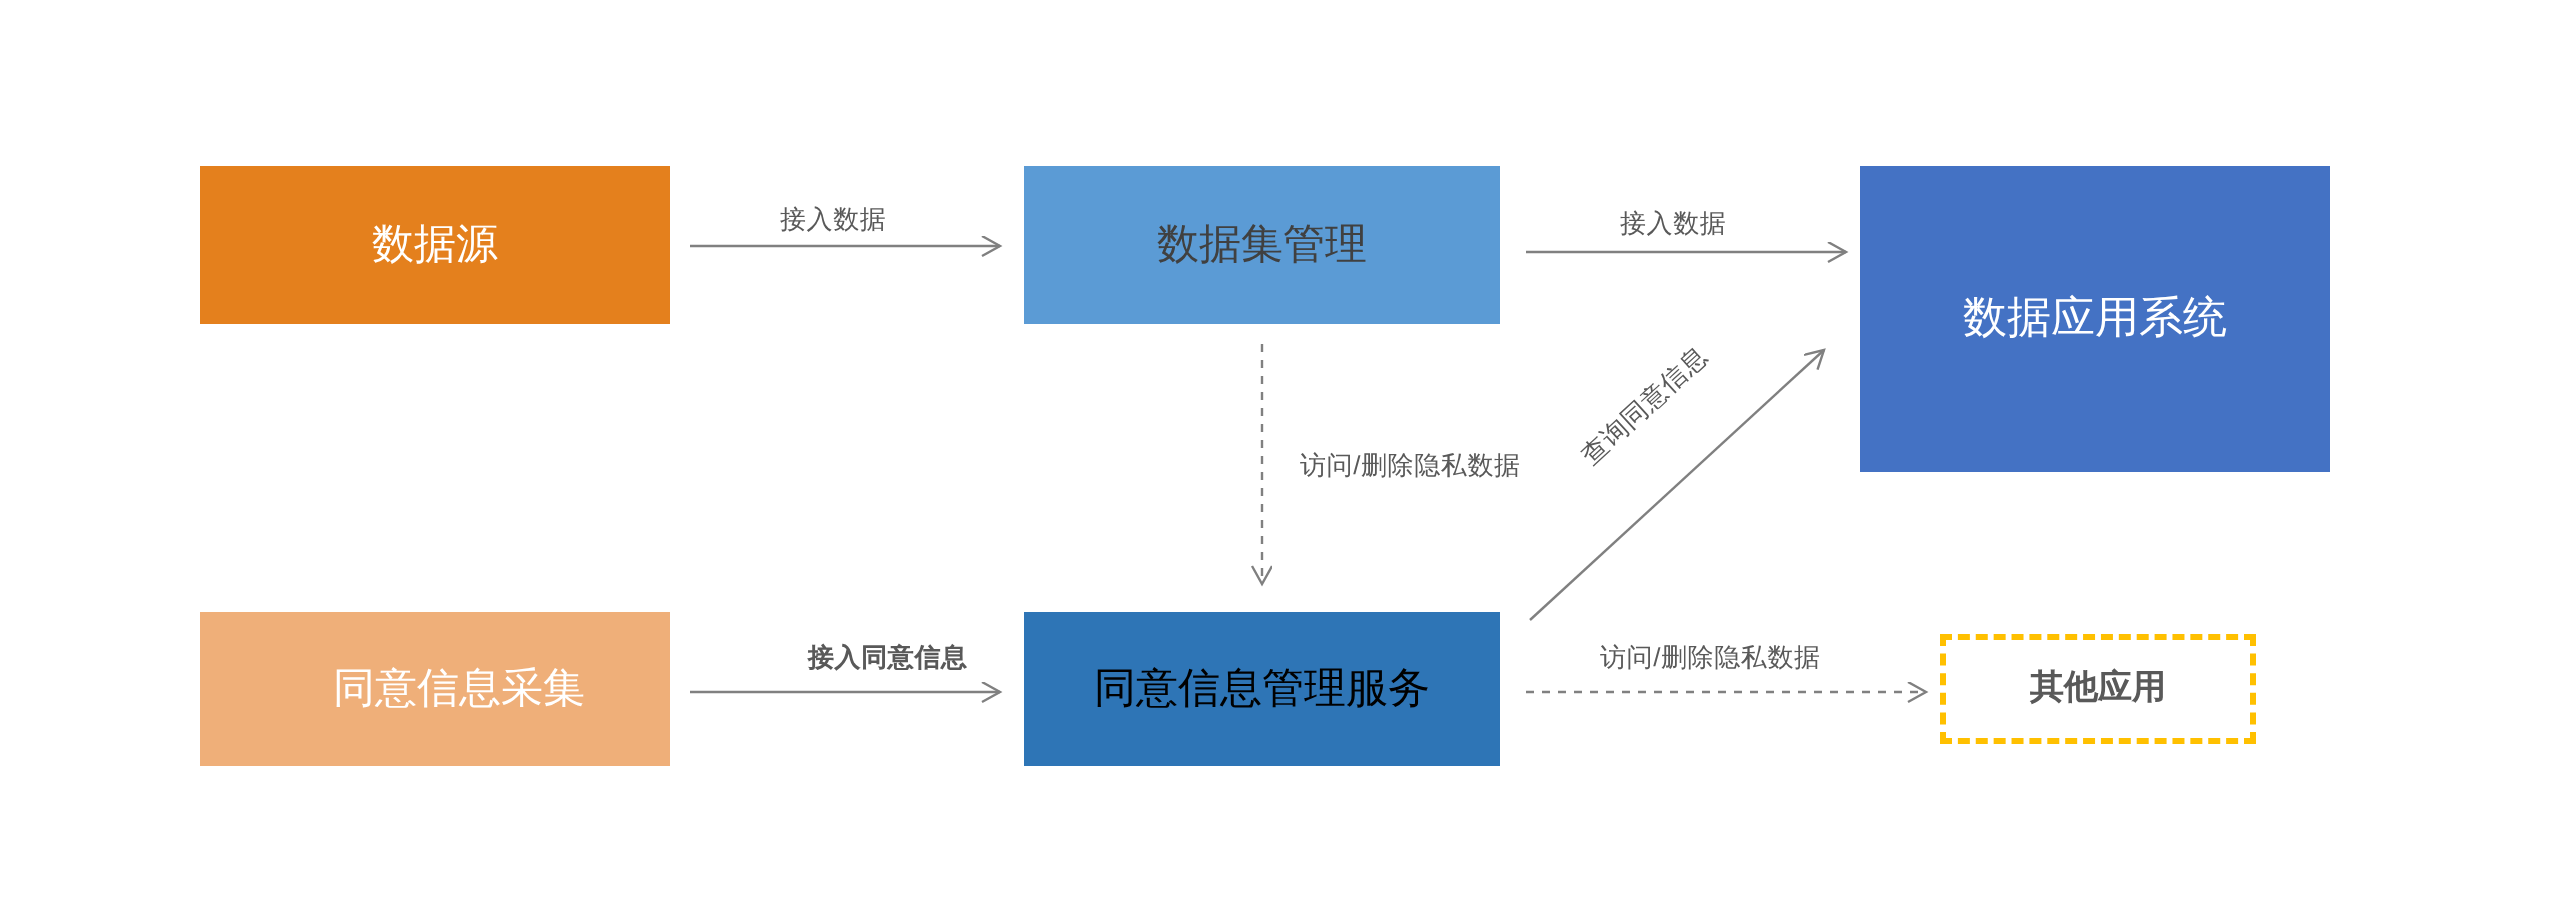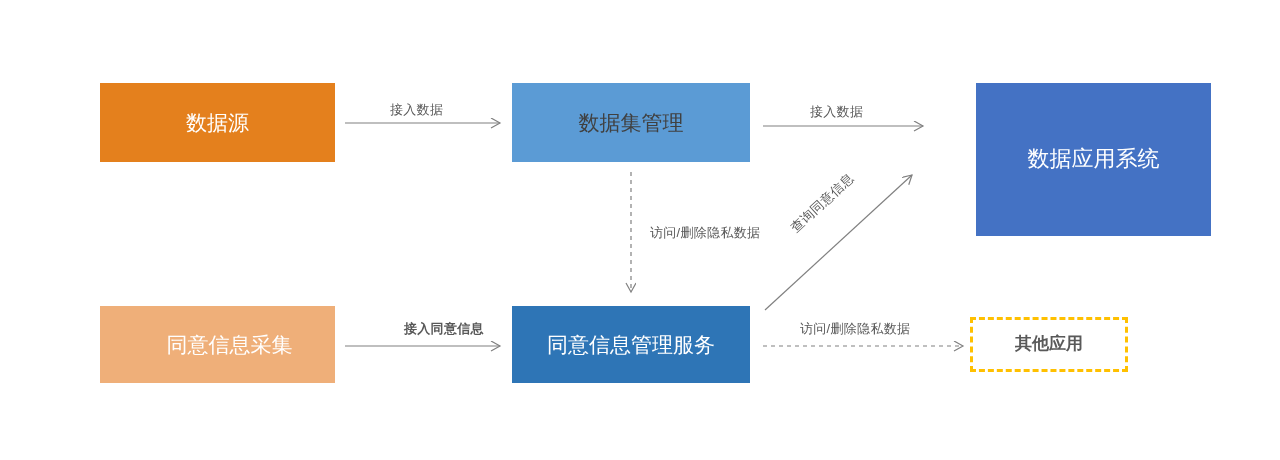--- a/index.html
+++ b/index.html
@@ -45,33 +45,32 @@
     left: 512px; top: 83px; width: 238px; height: 79px;
     background: #5B9BD5;
     color: #404040;
     font-size: 21px;
   }
   .node.data-app {
     left: 930px; top: 83px; width: 235px; height: 153px;
     background: #4472C4;
     color: #ffffff;
     font-size: 22px;
-    margin-left: 46px;
   }
   .node.consent-collect {
     left: 100px; top: 306px; width: 235px; height: 77px;
     background: #EFAF79;
     color: #ffffff;
     font-size: 21px;
     padding-left: 24px;
   }
   .node.consent-service {
     left: 512px; top: 306px; width: 238px; height: 77px;
     background: #2E75B6;
-    color: #ffffff;
+    color: #000000;
     font-size: 21px;
   }
   .node.other-app {
     left: 970px; top: 317px; width: 158px; height: 55px;
     background: #ffffff;
     border: 3px dashed #FFC000;
     color: #595959;
     font-size: 17px;
     font-weight: bold;
   }

